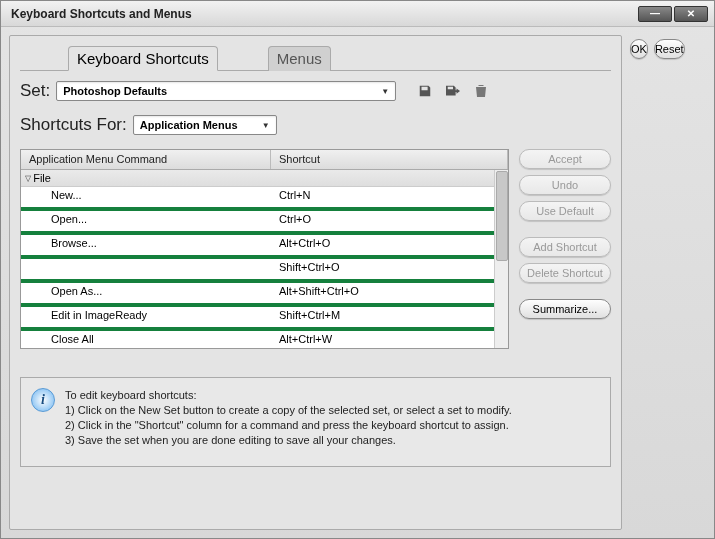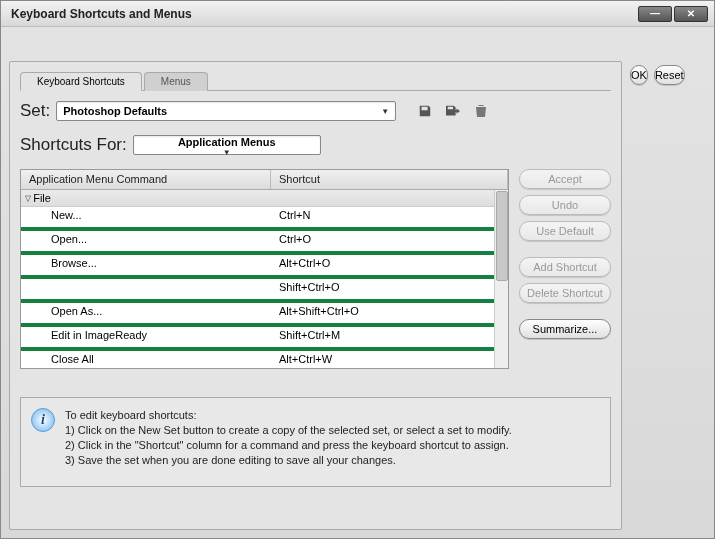--- a/index.html
+++ b/index.html
@@ -11,21 +11,20 @@
       height: 539px;
       overflow: hidden;
     }
     .window {
       width: 715px;
       height: 539px;
       background: linear-gradient(#e4e4e4, #d8d8d8);
       border: 1px solid #888;
       display: flex;
       flex-direction: column;
-      gap: 26px;
     }
     .title-bar {
       height: 26px;
       background: linear-gradient(#f2f2f2, #d8d8d8);
       display: flex;
       align-items: center;
       justify-content: space-between;
       padding: 0 6px 0 10px;
       border-bottom: 1px solid #bbb;
     }
@@ -58,29 +57,30 @@
       display: flex;
       flex-direction: column;
     }
     .tab-row {
       display: flex;
       margin-bottom: -1px;
       position: relative;
       z-index: 2;
     }
     .tab {
-      padding: 3px 16px;
-      font-size: 10px;
+      padding: 3px 8px;
+      font-size: 15px;
       background: #d0d0d0;
       border: 1px solid #aaa;
       border-bottom: none;
       border-radius: 4px 4px 0 0;
       margin-right: 2px;
       cursor: pointer;
       color: #555;
+      margin-left: 48px;
     }
     .tab.active {
       background: #e4e4e4;
       color: #000;
       border-bottom: 1px solid #e4e4e4;
     }
     .tab-line { border-top: 1px solid #aaa; margin-bottom: 10px; }
     .row { display: flex; align-items: center; margin-bottom: 14px; gap: 6px; }
     .label { color: #222; font-size: 17px; }
     .dropdown {
@@ -89,21 +89,21 @@
       border-radius: 2px;
       height: 20px;
       display: flex; align-items: center; justify-content: space-between;
       padding: 0 6px;
       cursor: pointer;
       box-shadow: inset 0 1px 2px rgba(0,0,0,0.1);
       font-weight: bold;
     }
     .dropdown .arrow { font-size: 8px; color: #333; }
     .set-dropdown { flex: 1; max-width: 340px; }
-    .shortcuts-for-dropdown { width: 188px; flex-direction: column; }
+    .shortcuts-for-dropdown { width: 144px; }
     .icon-btn {
       width: 22px; height: 20px;
       display: flex; align-items: center; justify-content: center;
       cursor: pointer;
       color: #444;
     }
     .table-container {
       border: 1px solid #999;
       background: #fff;
       height: 200px;

